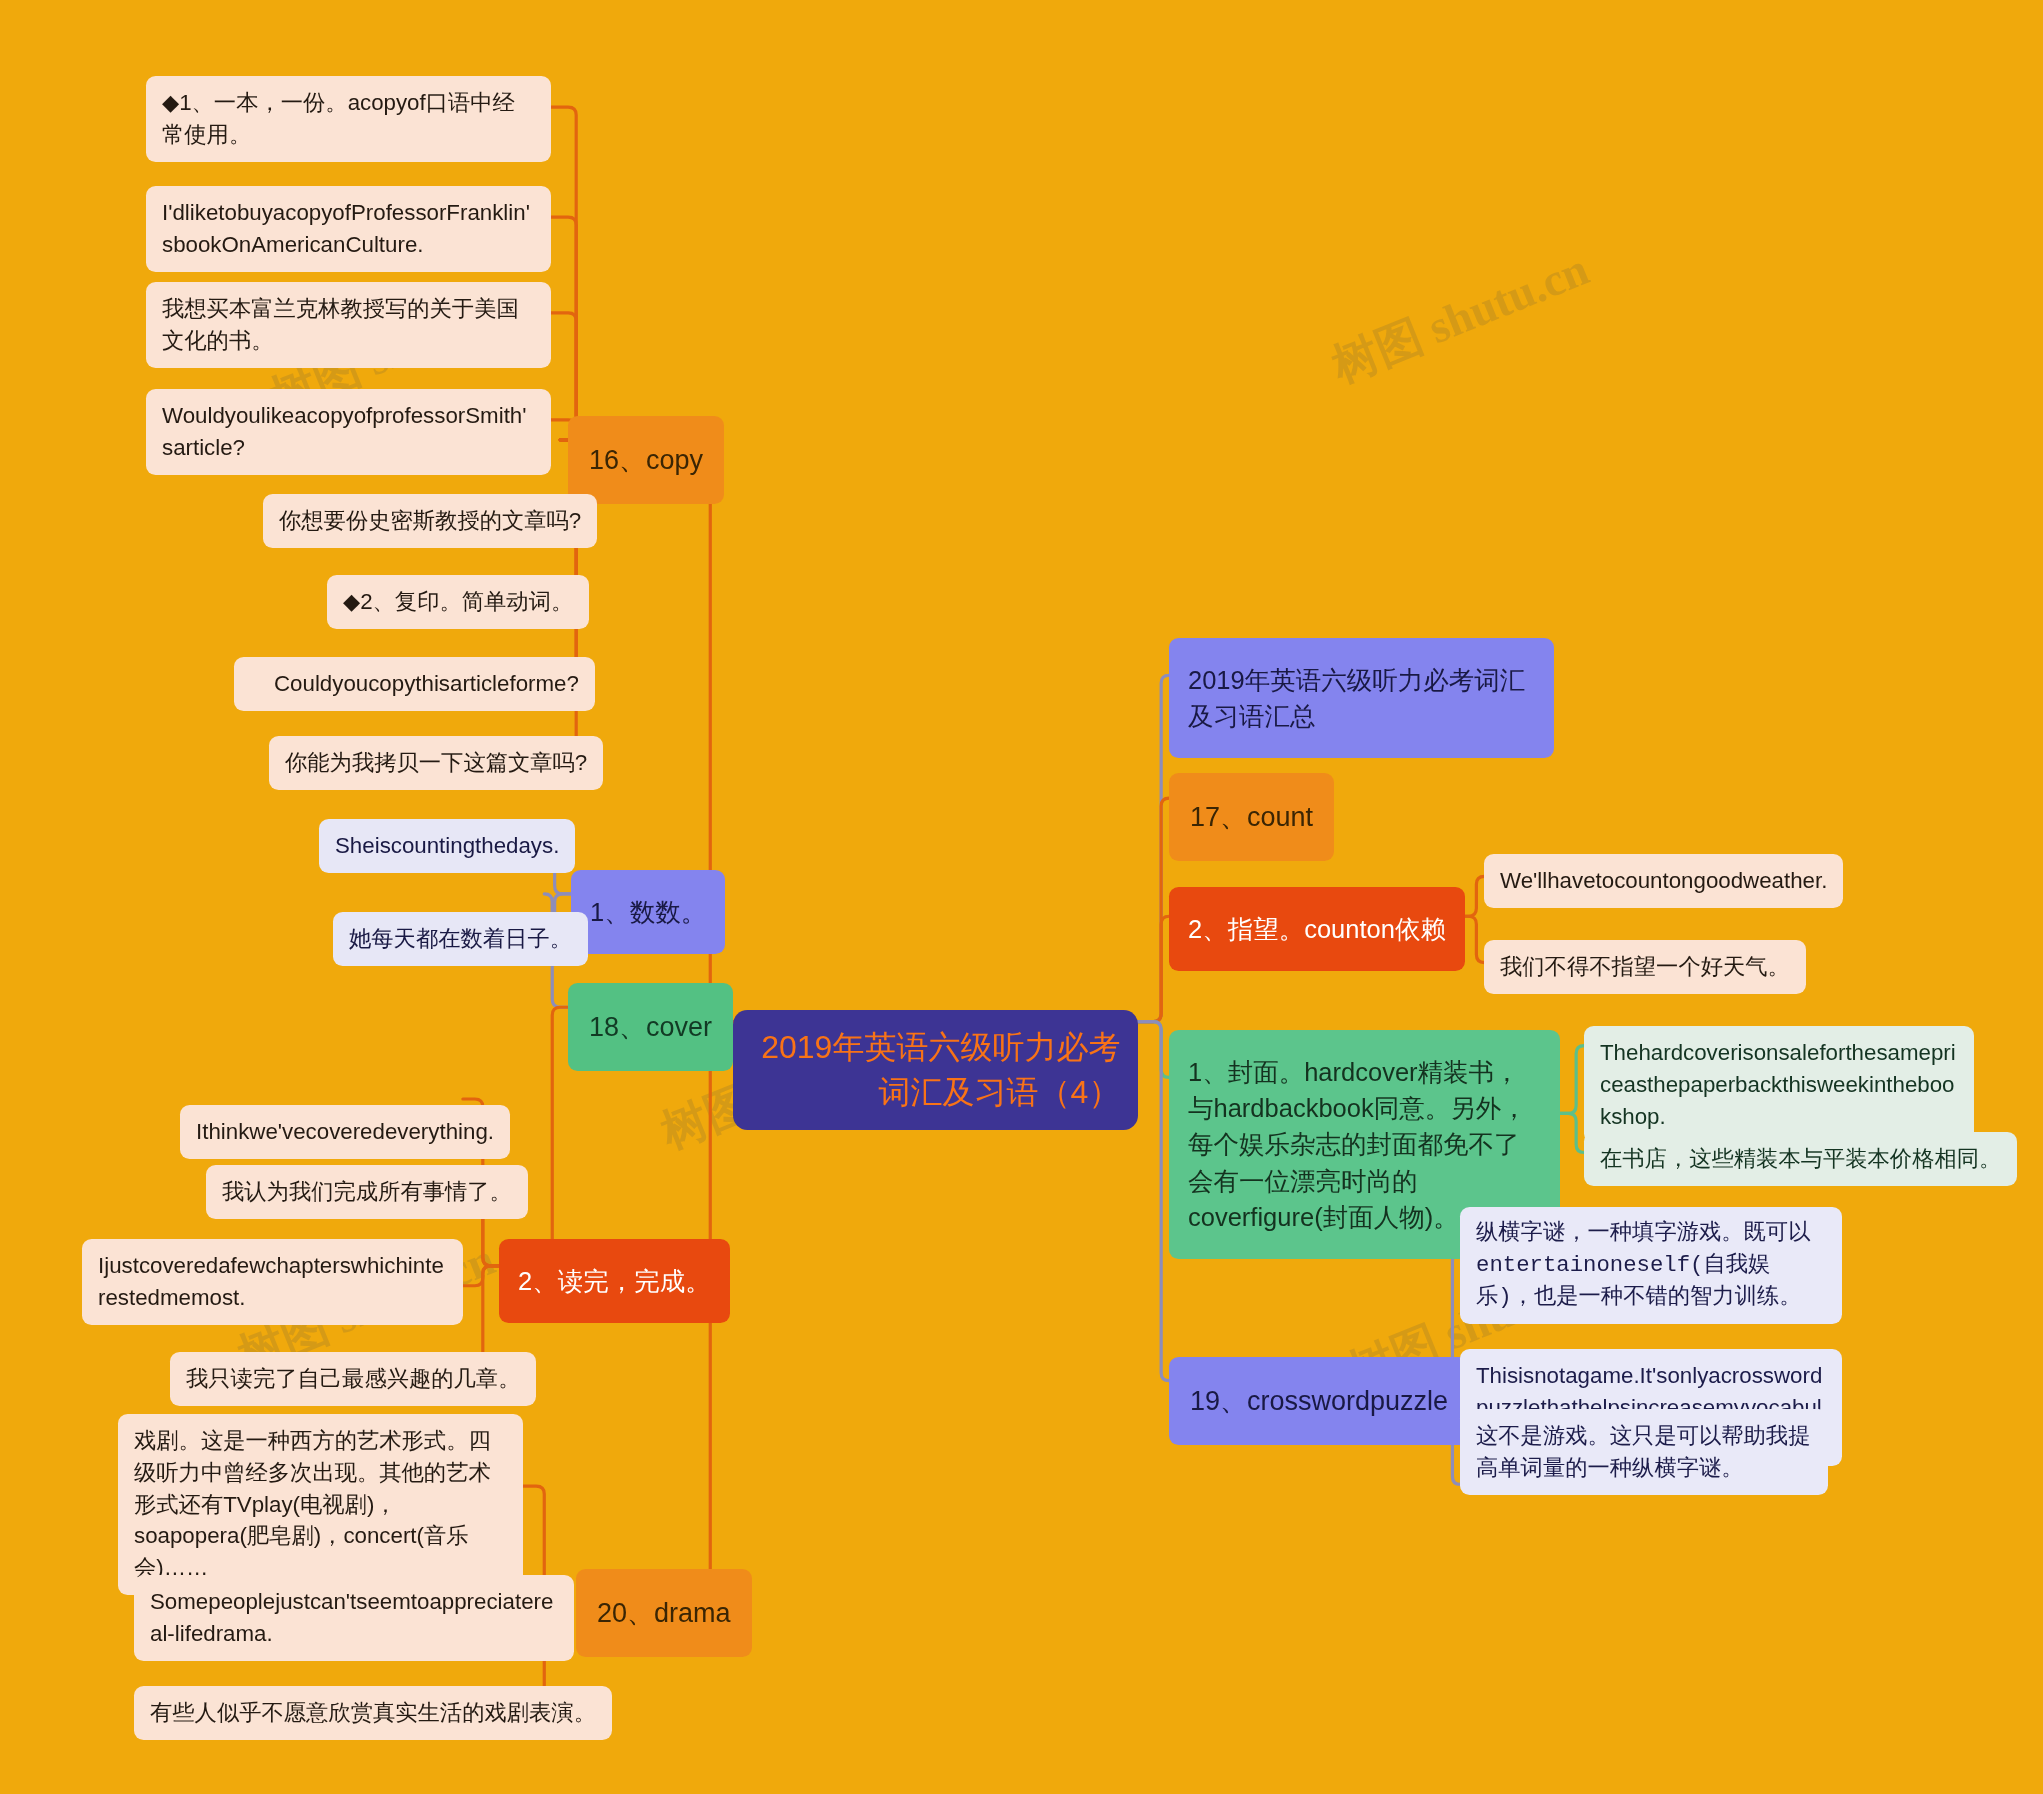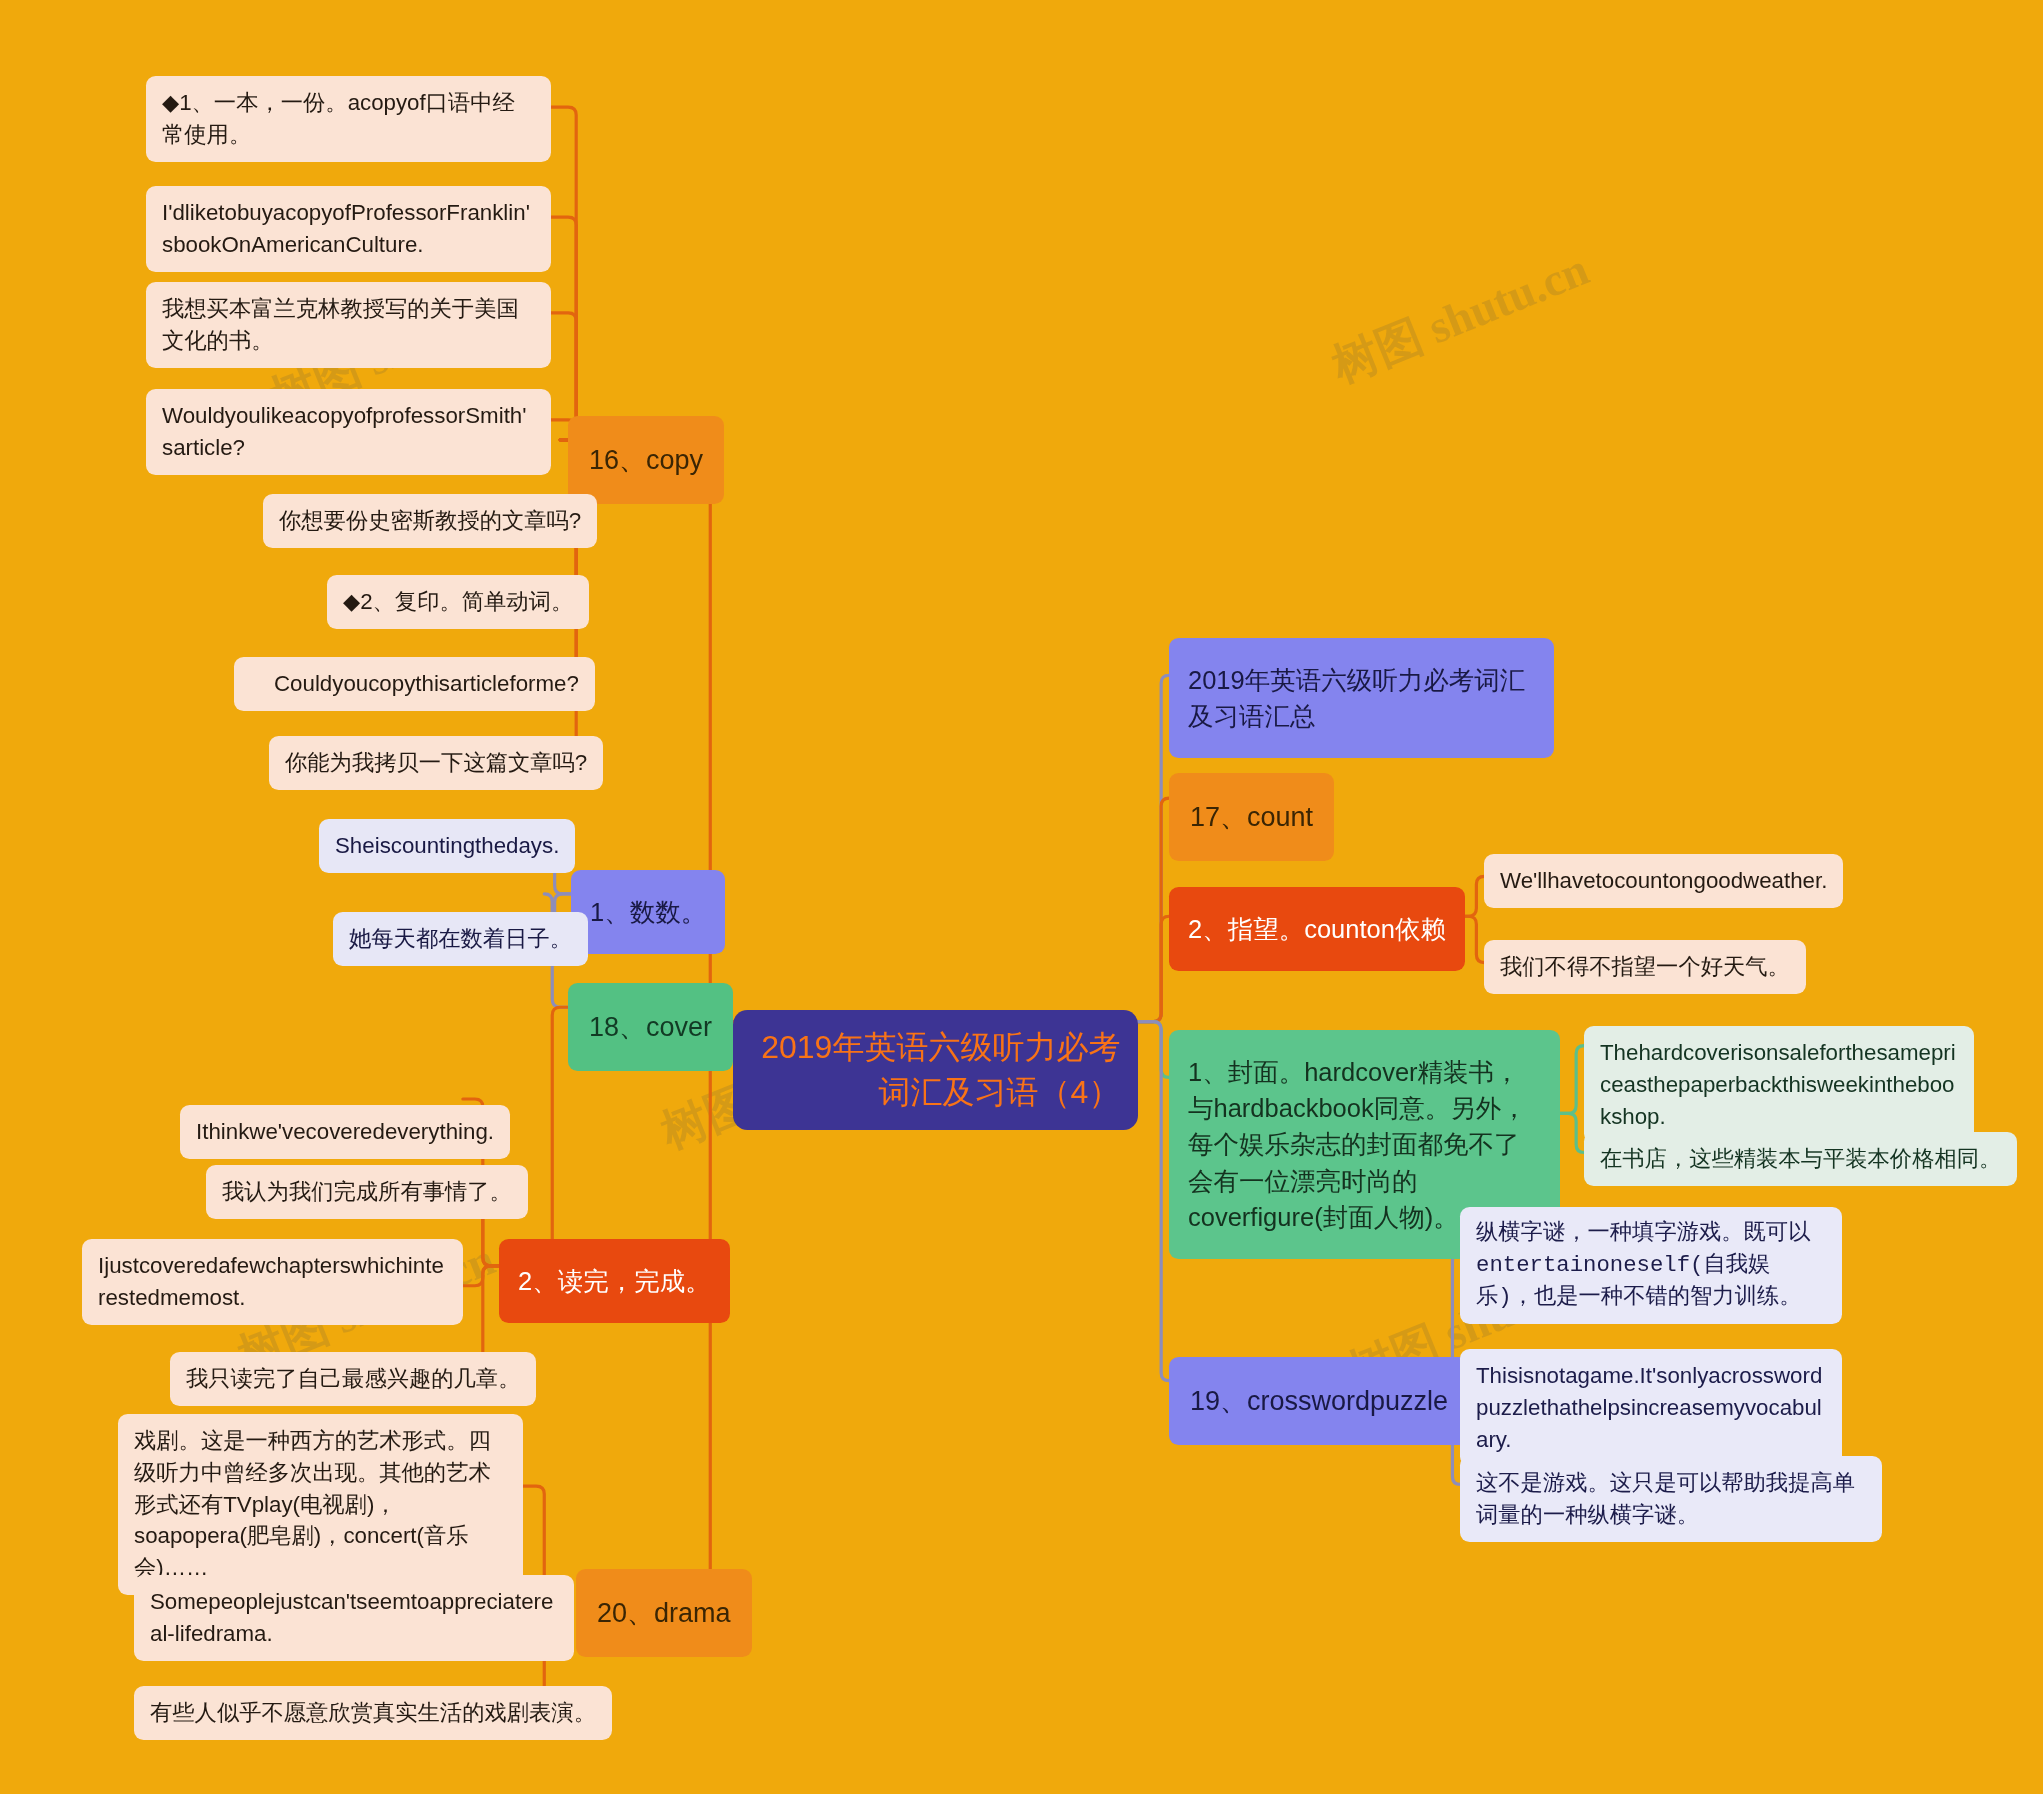--- a/index.html
+++ b/index.html
@@ -203,16 +203,16 @@
   <div class="node n-leaf l-mint" style="left:1584px; top:1026px; width:390px;">Thehardcoverisonsaleforthesamepriceasthepaperbackthisweekinthebookshop.</div>
 
   <div class="node n-leaf l-mint" style="left:1584px; top:1132px;">在书店，这些精装本与平装本价格相同。</div>
 
   <div class="node n-branch b-purple" style="left:1169px; top:1357px;">19、crosswordpuzzle</div>
 
   <div class="node n-leaf l-lav2" style="left:1460px; top:1207px; width:382px;font-family:Liberation Mono, monospace;">纵横字谜，一种填字游戏。既可以entertainoneself(自我娱乐)，也是一种不错的智力训练。</div>
 
   <div class="node n-leaf l-lav2" style="left:1460px; top:1349px; width:382px;">Thisisnotagame.It'sonlyacrosswordpuzzlethathelpsincreasemyvocabulary.</div>
 
-  <div class="node n-leaf l-lav2" style="left:1460px; top:1456px; width:422px;">这不是游戏。这只是可以帮助我提高单词量的一种纵横字谜。</div>
+  <div class="node n-leaf l-lav2" style="left:1460px; top:1409px; width:368px;">这不是游戏。这只是可以帮助我提高单词量的一种纵横字谜。</div>
 
 </div>
 
 
 </body></html>

